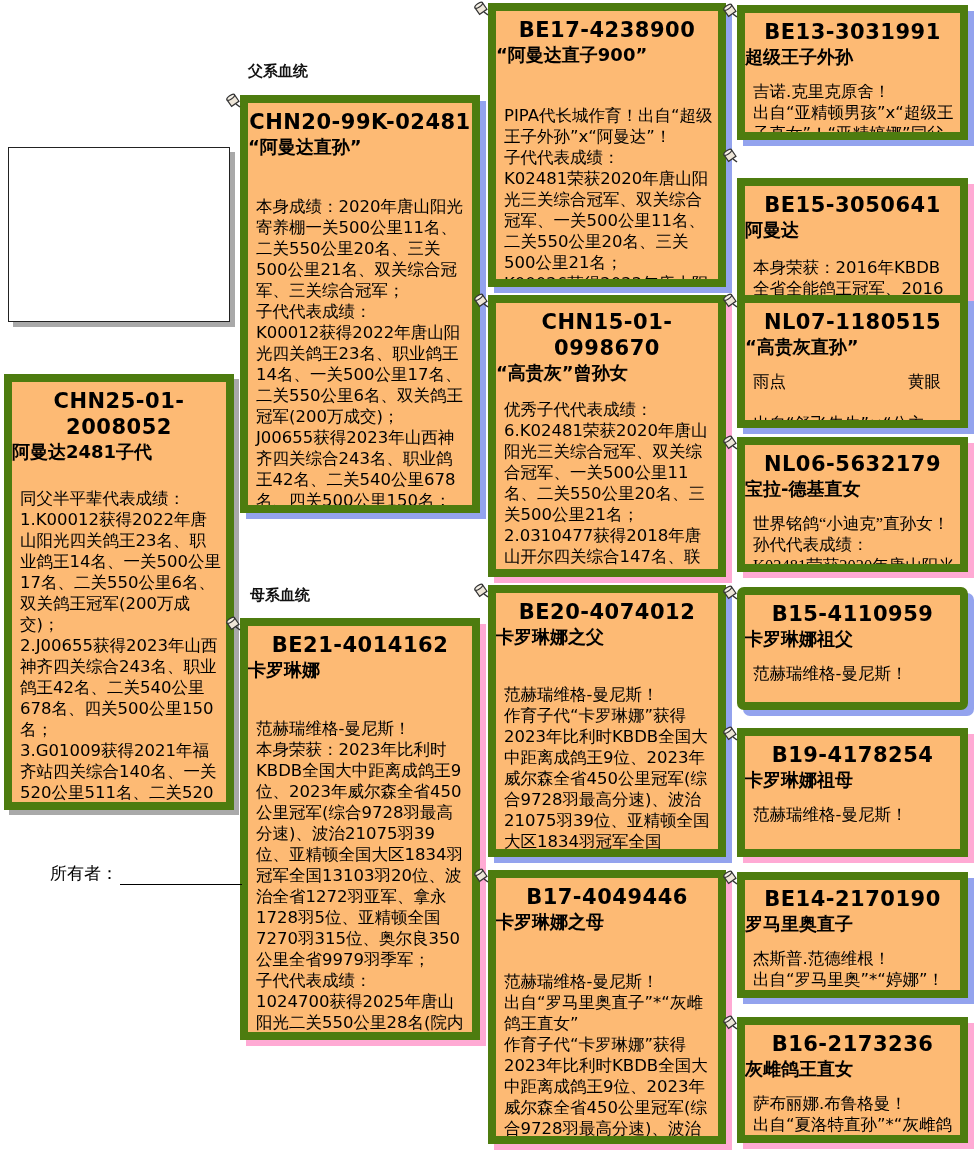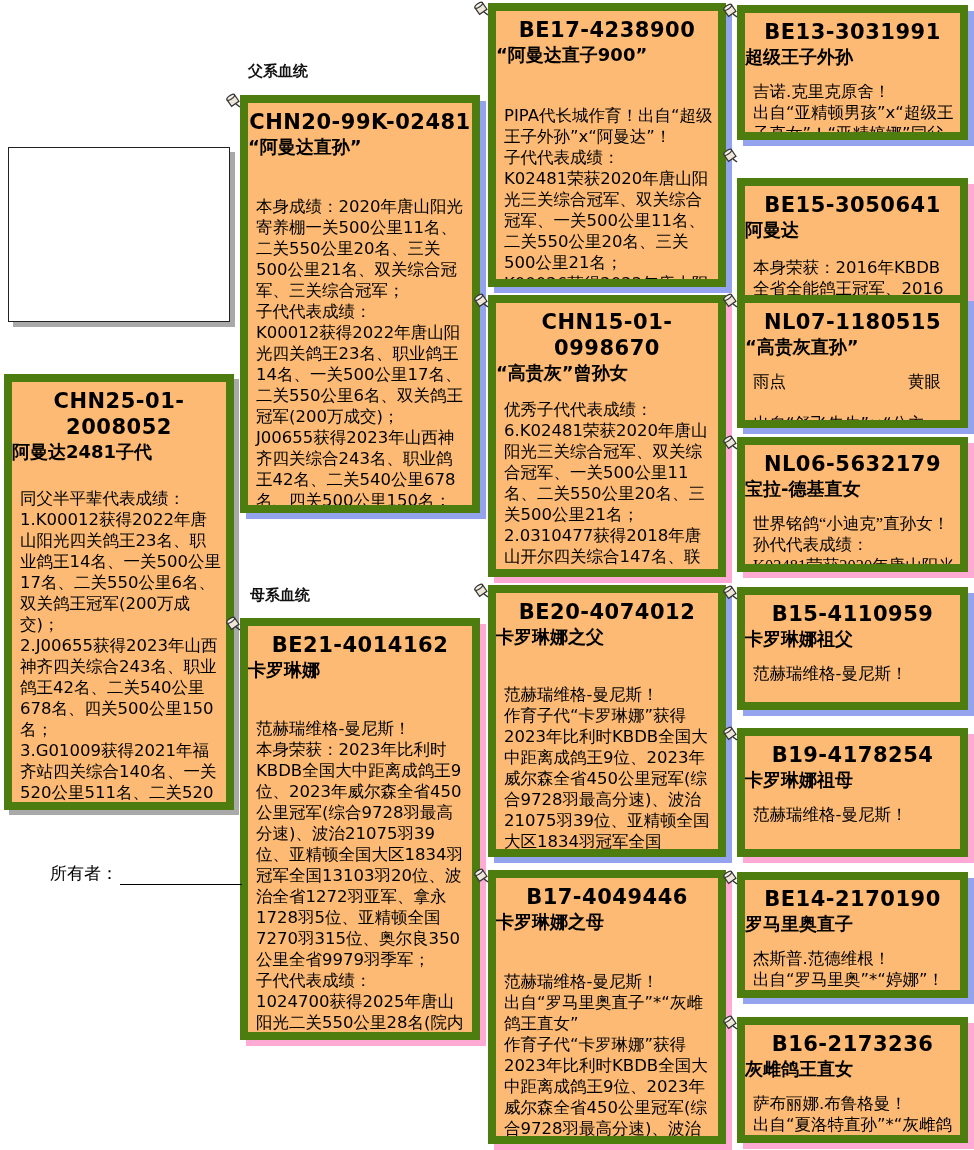--- a/index.html
+++ b/index.html
@@ -117,21 +117,21 @@
   </div>
 
   <div class="pbox female" style="left:737px;top:437px;width:231px;height:135px;">
     <div class="ring">NL06-5632179</div>
     <div class="pname">宝拉-德基直女</div>
     <div class="pbody" style="top:68px;font-family:Liberation Serif, serif;">世界铭鸽“小迪克”直孙女！
 孙代代表成绩：
 K02481荣获2020年唐山阳光寄</div>
   </div>
 
-  <div class="pbox male" style="left:737px;top:587px;width:231px;height:123px;">
+  <div class="pbox male" style="left:737px;top:587px;width:231px;height:123px;border-radius:7px;">
     <div class="ring">B15-4110959</div>
     <div class="pname">卡罗琳娜祖父</div>
     <div class="pbody" style="top:68px;">范赫瑞维格-曼尼斯！</div>
   </div>
 
   <div class="pbox female" style="left:737px;top:728px;width:231px;height:129px;">
     <div class="ring">B19-4178254</div>
     <div class="pname">卡罗琳娜祖母</div>
     <div class="pbody" style="top:68px;">范赫瑞维格-曼尼斯！</div>
   </div>

